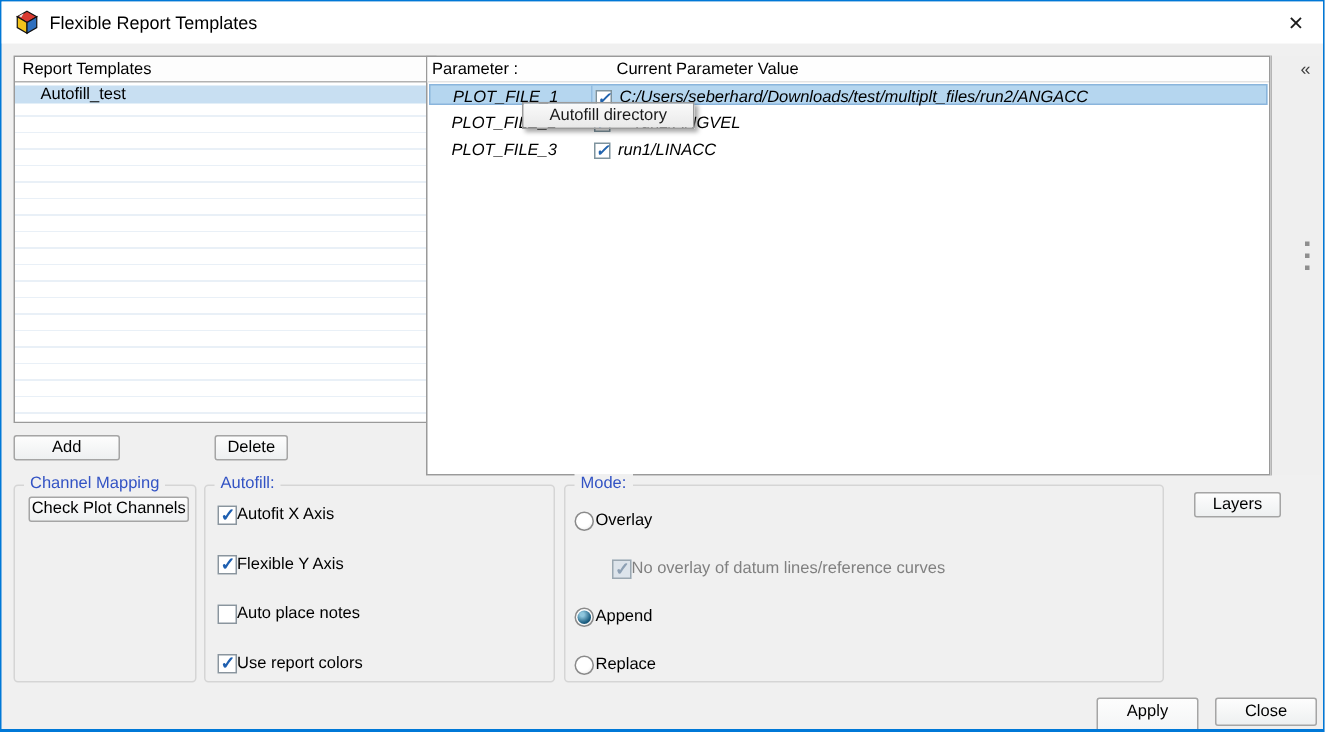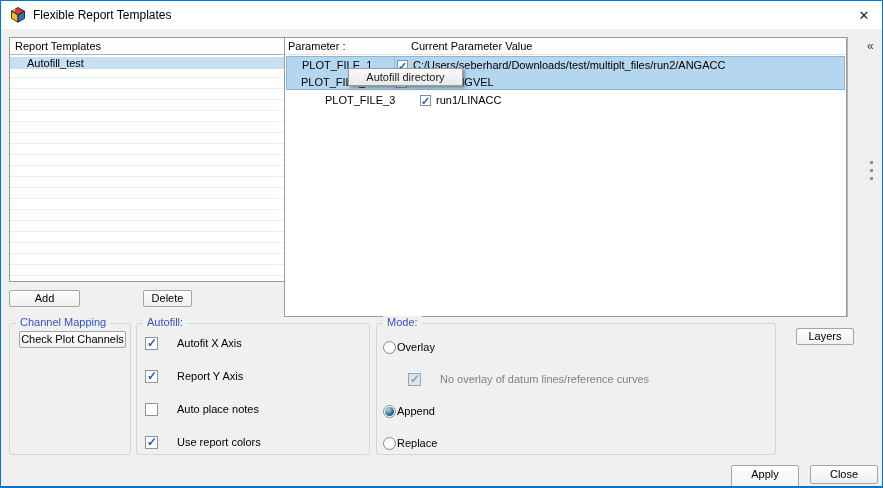--- a/index.html
+++ b/index.html
@@ -21,22 +21,22 @@
   .tpl-header { position:absolute; left:0; top:0; right:0; height:17px; line-height:17px; padding-left:5px; border-bottom:1px solid #b2b2b2; background:#fdfdfd; }
   .tpl-body { position:absolute; left:0; top:18px; right:0; bottom:0;
     background:repeating-linear-gradient(180deg, #ffffff 0 10px, #e9f0f7 10px 11px); }
   .tpl-item { position:absolute; left:0; top:1px; right:0; height:12px; line-height:12px; padding-left:17px; }
   .tpl-item.selected { background:#c8dff2; }
   
   .param-panel { left:283px; top:36px; width:563px; height:280px; }
   .param-header { position:absolute; left:0; top:0; right:0; height:17px; line-height:17px; border-bottom:1px solid #e3e3e3; background:#fefefe; }
   .ph-param { position:absolute; left:3px; }
   .ph-value { position:absolute; left:110px;margin-left:16px; }
-  .prow { position:absolute; left:1px; right:1px; height:34px; line-height:16px; }
-  .prow.r1 { top:18px; } .prow.r2 { top:36px; } .prow.r3 { top:54px;margin-left:24px; }
+  .prow { position:absolute; left:1px; right:1px; height:14px; line-height:16px;font-style:italic; }
+  .prow.r1 { top:18px; } .prow.r2 { top:36px; } .prow.r3 { top:54px; }
   .prow.selected { background:#b5d6ef; border:1px solid #8ab5dc; }
   .prow.selected .col-div { position:absolute; left:107px; top:0; bottom:0; width:1px; background:#93bcdf; }
   .p-name { position:absolute; left:15px; }
   .pcb { position:absolute; left:110px; top:3px; width:11px; height:11px; background:#fff; border:1px solid #7e939e; }
   .pcb.checked::after { content:"✓"; position:absolute; left:0px; top:-3px; font-size:11px; font-weight:bold; color:#2264ae; }
   .p-val { position:absolute; left:126px; }
   .p-val.shift2 { padding-left:12px; }
   
   .splitter { position:absolute; left:846px; top:36px; width:34px; height:280px; background:#efefef; border-left:1px solid #b5b5b5; }
   .collapse-glyph { position:absolute; left:19px; top:2px; font-size:12px; color:#3c3c3c; }
@@ -59,21 +59,21 @@
   .g-channel { left:8px;   top:322px; width:122px; height:132px; }
   .g-options { left:135px; top:322px; width:234px; height:132px; }
   .g-mode    { left:375px; top:322px; width:400px; height:132px; }
   .gtitle { position:absolute; top:-8px; left:6px; background:#f0f0f0; padding:0 4px; color:#3353c4; }
   
   .opt-row { position:absolute; left:8px; height:14px; display:flex; align-items:center; }
   .cb { position:relative; width:13px; height:13px; background:#fff; border:1px solid #8a959e; flex:0 0 auto; }
   .cb.checked::after { content:"✓"; position:absolute; left:1px; top:-2px; font-size:12px; font-weight:bold; color:#1e5fb0; }
   .cb.disabled { background:#dde4eb; border-color:#9aa7b1; }
   .cb.disabled::after { color:#8da0b4; }
-  .cb-label { margin-left:19px; }
+  .cb-label { margin-left:0; }
   .cb-label.disabled { color:#808080; }
   .radio { position:relative; width:13px; height:13px; border:1px solid #8a8a8a; border-radius:50%;
     background:radial-gradient(circle at 40% 35%, #ffffff 55%, #e3e3e3); flex:0 0 auto; }
   .radio.selected::after { content:""; position:absolute; left:1px; top:1px; width:9px; height:9px; border-radius:50%;
     background:radial-gradient(circle at 35% 30%, #8ec6dd 0 15%, #1d5f82 65%, #123c52); }
   .radio-label { margin-left:1px; }
 </style>
 </head>
 <body>
 
@@ -145,21 +145,21 @@
   </div>
 
   <div class="group g-options">
     <span class="gtitle">Autofill:</span>
     <div class="opt-row" style="top:12px;">
       <span class="cb checked"></span>
       <span class="cb-label">Autofit X Axis</span>
     </div>
     <div class="opt-row" style="top:45px;">
       <span class="cb checked"></span>
-      <span class="cb-label">Report Y Axis</span>
+      <span class="cb-label">Flexible Y Axis</span>
     </div>
     <div class="opt-row" style="top:78px;">
       <span class="cb"></span>
       <span class="cb-label">Auto place notes</span>
     </div>
     <div class="opt-row" style="top:111px;">
       <span class="cb checked"></span>
       <span class="cb-label">Use report colors</span>
     </div>
   </div>

